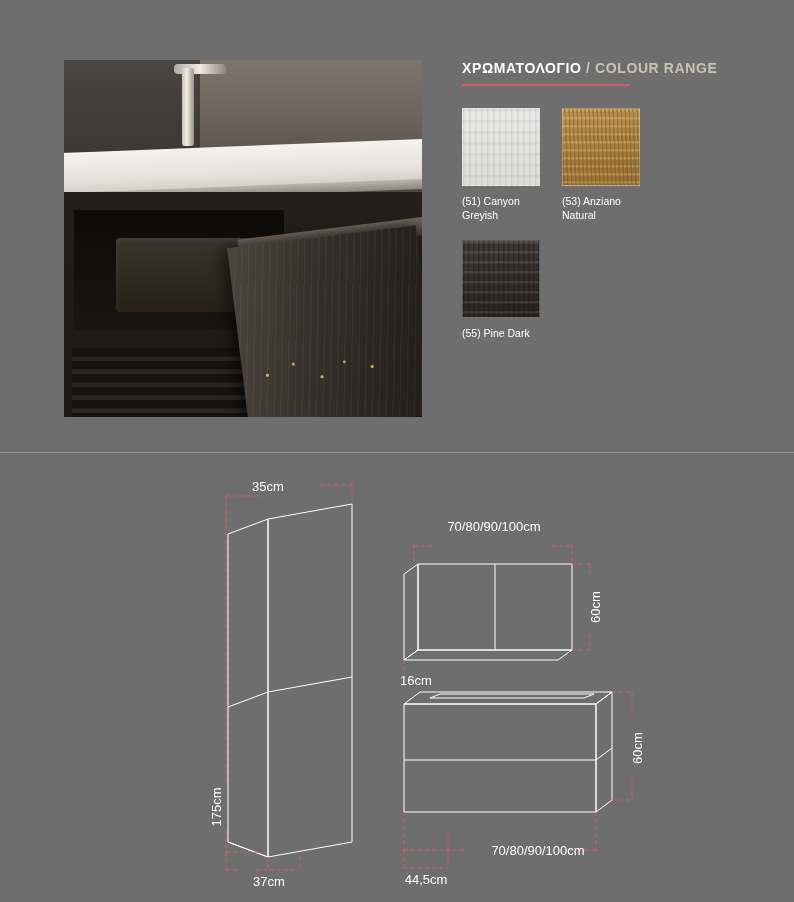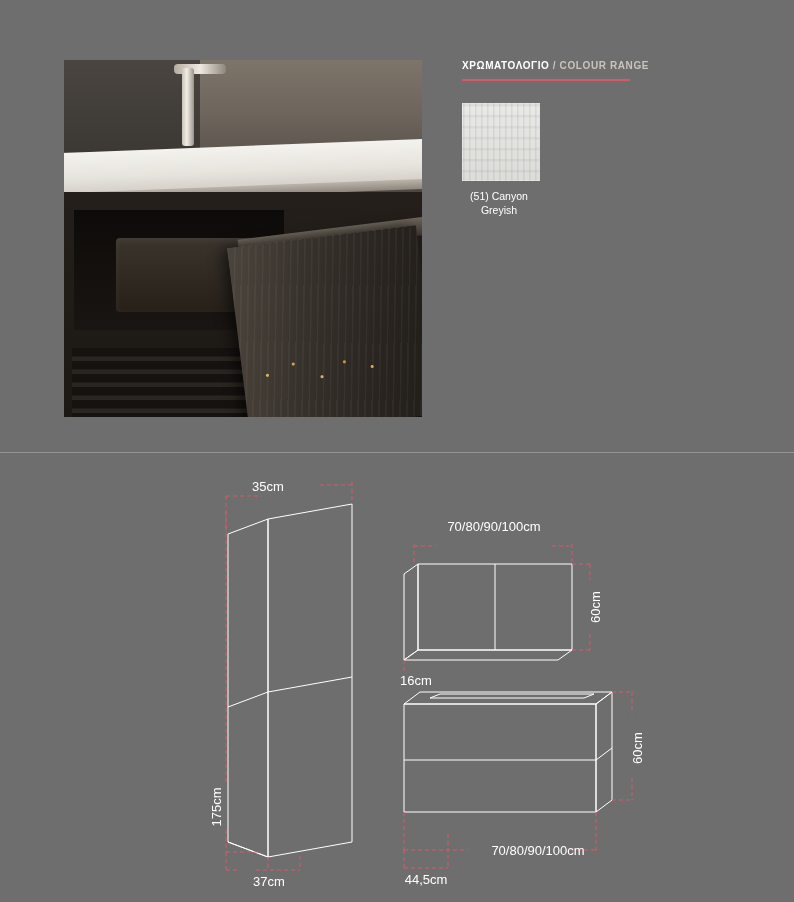--- a/index.html
+++ b/index.html
@@ -109,21 +109,21 @@
   }
 
   
   .colour-range {
     position: absolute;
     left: 462px;
     top: 60px;
     width: 290px;
   }
   .cr-title {
-    font-size: 10px;
+    font-size: 14px;
     letter-spacing: 0.6px;
     font-weight: bold;
     margin: 0 0 8px 0;
     white-space: nowrap;
   }
   .cr-title .cr-el { color: #ffffff; }
   .cr-title .cr-en { color: #c9c3bb; font-weight: bold; }
   .cr-rule {
     width: 168px; height: 2px;
     background: #d65a6a;
@@ -143,21 +143,20 @@
     width: 78px;
     height: 78px;
     border: 1px solid rgba(255,255,255,0.25);
   }
   .swatch-label {
     margin-top: 8px;
     font-size: 10.5px;
     line-height: 14px;
     color: #ffffff;
     width: 74px;
-    text-align: center;
   }
 
   .sw-51 {
     background:
       repeating-linear-gradient(90deg, rgba(150,150,150,0.20) 0px, rgba(150,150,150,0.20) 1px, rgba(255,255,255,0) 2px, rgba(255,255,255,0) 6px),
       repeating-linear-gradient(180deg, rgba(120,120,120,0.10) 0px, rgba(120,120,120,0.10) 2px, rgba(255,255,255,0) 3px, rgba(255,255,255,0) 11px),
       linear-gradient(180deg,#e9e9e7,#dcdcd8);
   }
   .sw-52 {
     background:
@@ -236,22 +235,30 @@
     <div class="cr-rule"></div>
 
     <div class="swatch-grid">
 
       <div class="swatch">
         <div class="swatch-img sw-51"></div>
         <div class="swatch-label">(51) Canyon Greyish</div>
       </div>
 
 
-
-
+      <div class="swatch">
+        <div class="swatch-img sw-53"></div>
+        <div class="swatch-label">(53) Anziano Natural</div>
+      </div>
+
+
+      <div class="swatch">
+        <div class="swatch-img sw-55"></div>
+        <div class="swatch-label">(55) Pine Dark</div>
+      </div>
 
     </div>
   </div>
 </div>
 
 <div class="divider"></div>
 
 <div class="drawings">
   <svg width="794" height="450" viewBox="0 0 794 450">
 

